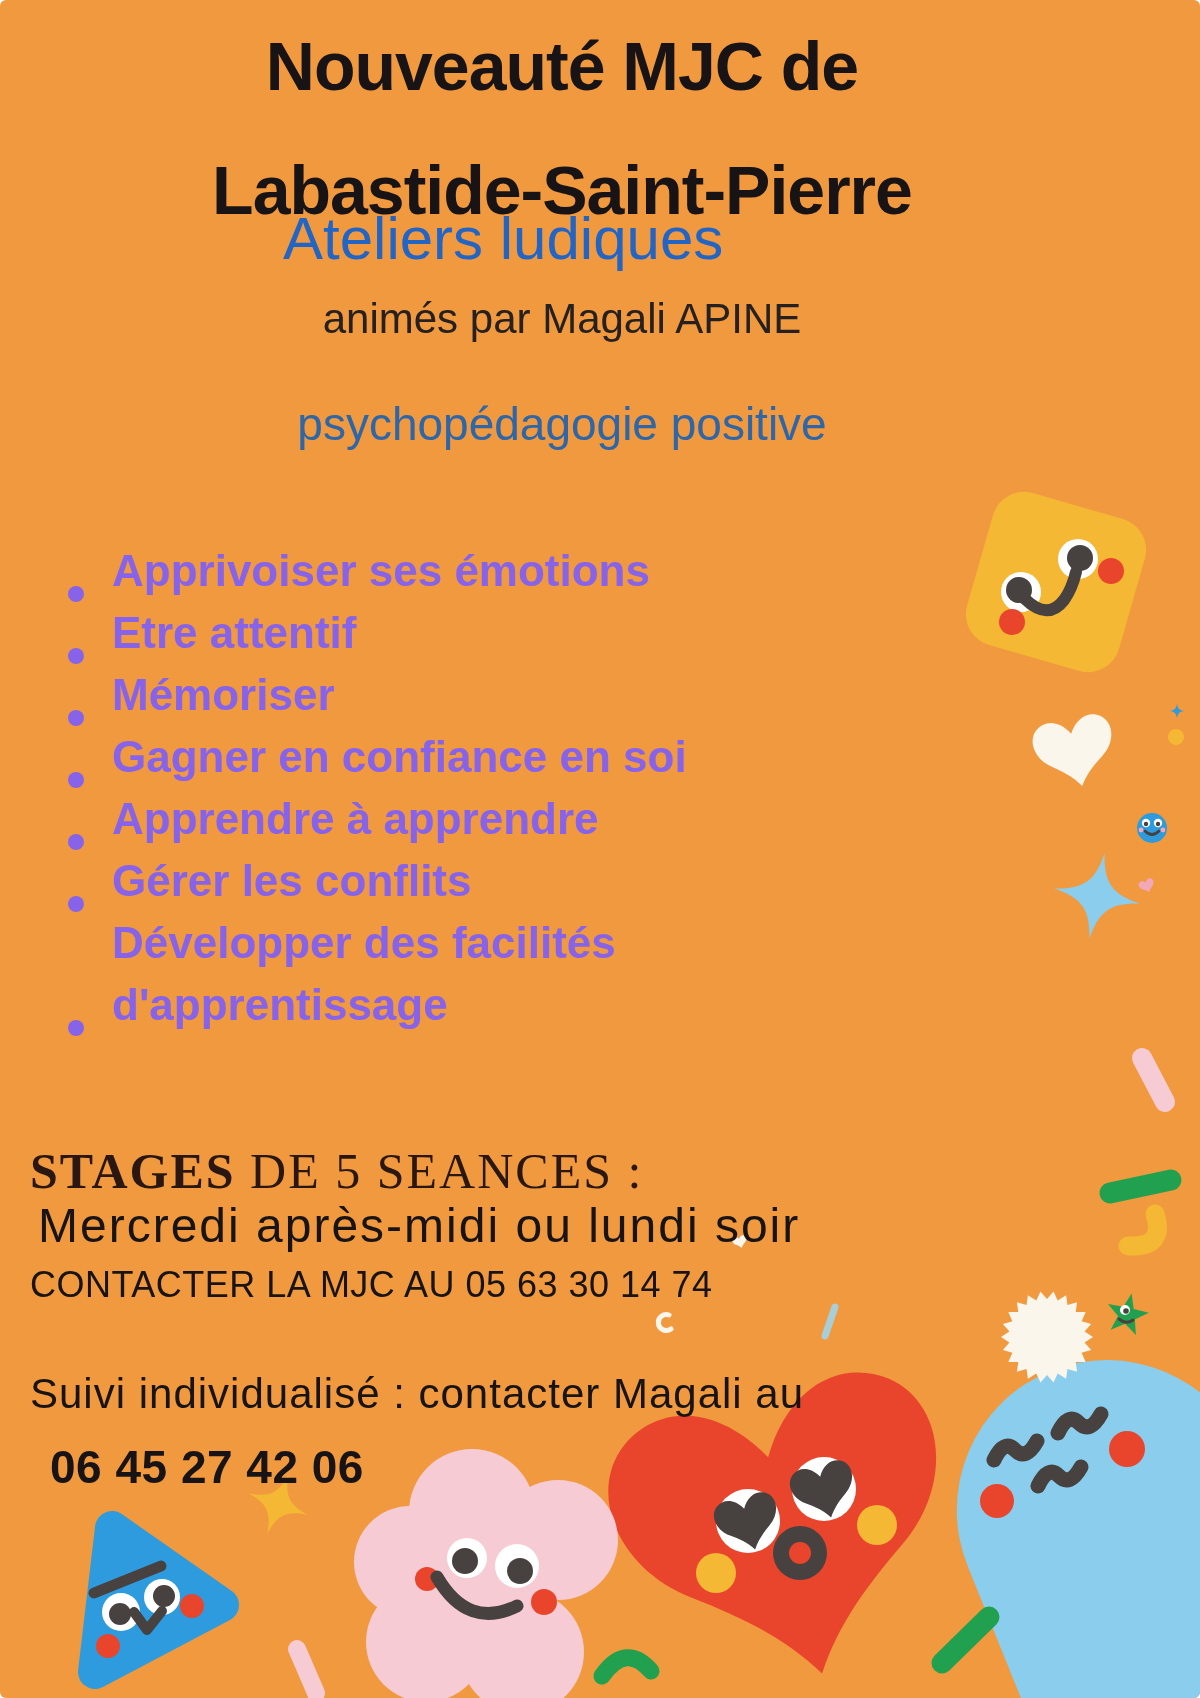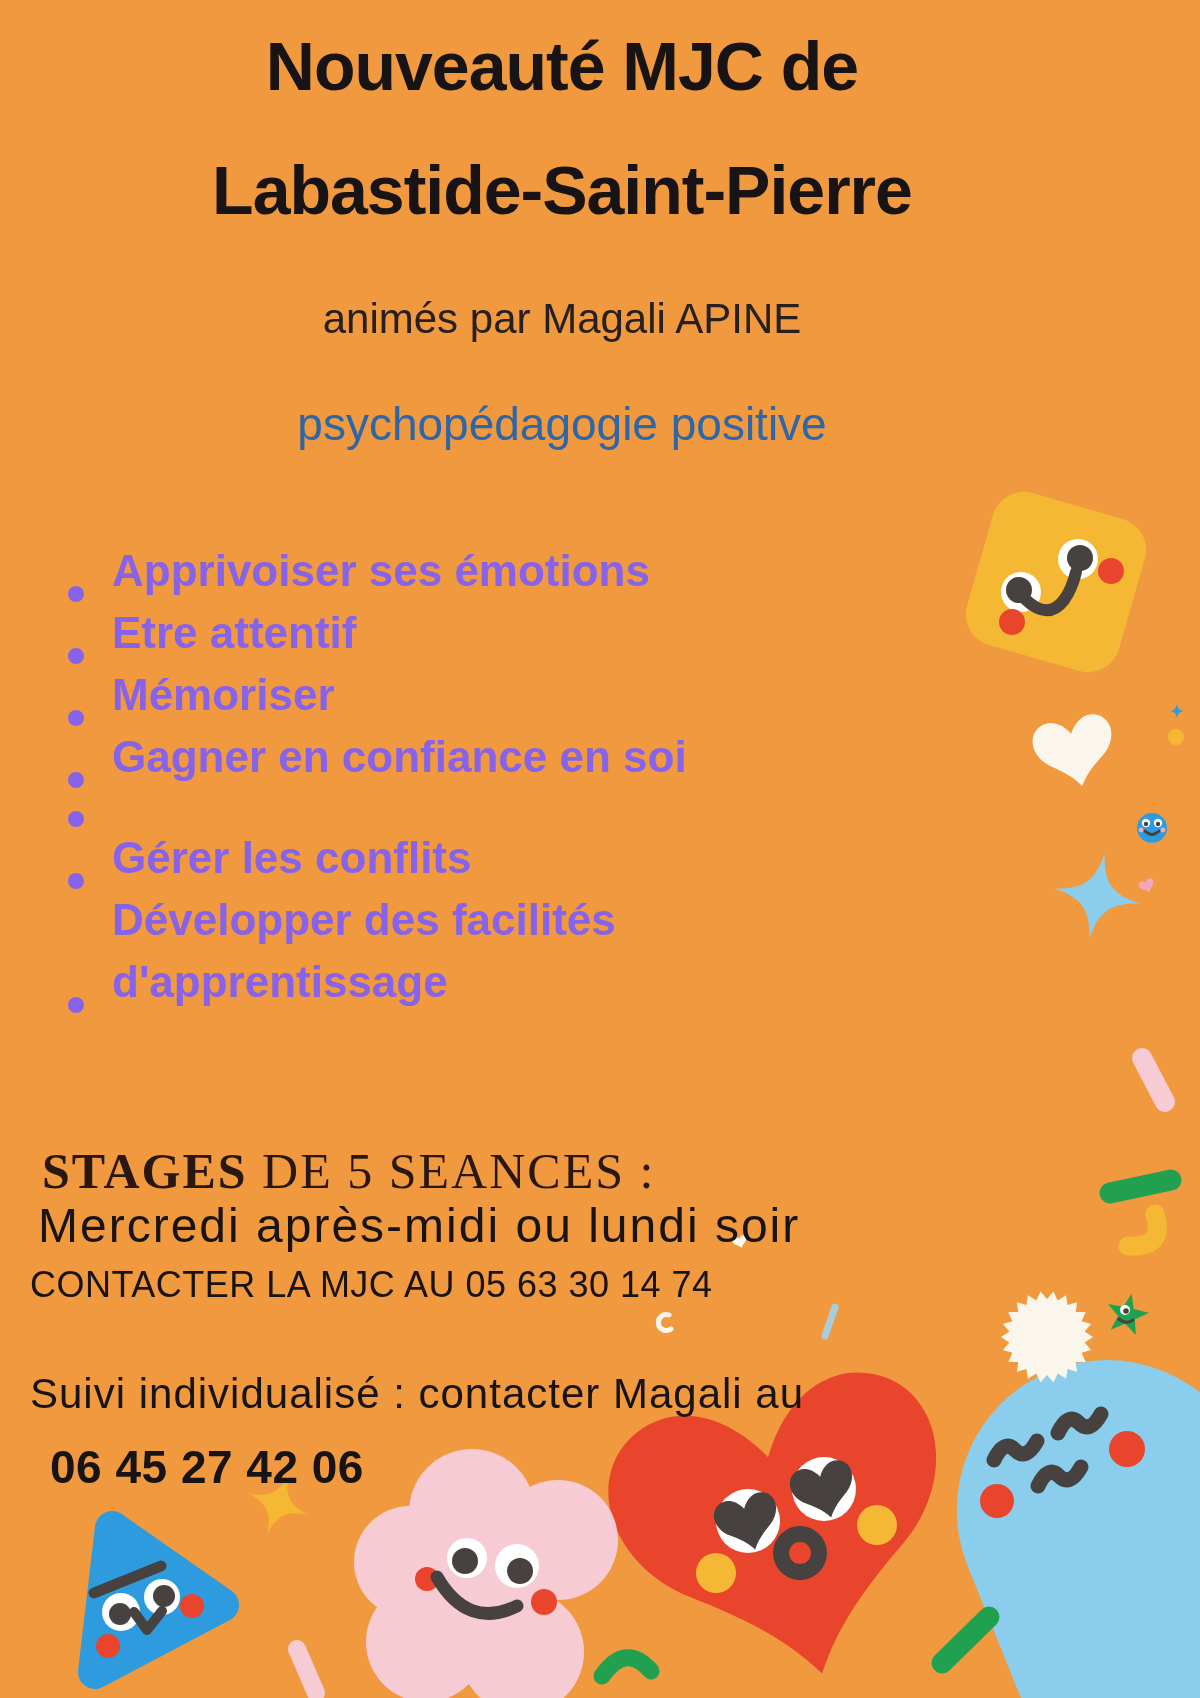--- a/index.html
+++ b/index.html
@@ -1,38 +1,39 @@
 <!DOCTYPE html>
 <html style="--c-bg: #f0993e; --c-ink: #181314; --c-text: #262020; --c-serif-ink: #2b1712; --c-blue: #2365c5; --c-blue-dark: #1e4fa9; --c-blue-steel: #2e66a8; --c-purple: #8763ea; --c-yellow: #f5b834; --c-red: #e8452c; --c-green: #21a14f; --c-sky: #8bcdec; --c-azure: #2d9bdd; --c-pink-light: #f7cbd3; --c-pink: #f3a8b9; --c-cream: #fbf6ec; --c-face: #474140; --c-slash: #a9ced8;"><head>
 <meta charset="utf-8">
 <style>
   html,body{margin:0;padding:0;}
   .page{
     position:relative;width:1200px;height:1698px;overflow:hidden;
     background:var(--c-bg,#f0993e);
     font-family:"Liberation Sans",sans-serif;
+    border-radius:6px;
   }
   .abs{position:absolute;}
   #decor{position:absolute;left:0;top:0;z-index:1;}
   .txt{z-index:2;}
   .center-col{left:0;width:1124px;text-align:center;}
   .title{font-weight:800;color:var(--c-ink);letter-spacing:-1px;font-size:68px;line-height:1.0;}
   .title1{top:32px;}
   .title2{top:132px;margin-top:24px;}
   .subtitle-row{left:283px;top:204px;display:flex;align-items:baseline;gap:30px;white-space:nowrap;}
   .subtitle{font-size:60px;color:var(--c-blue);}
   .age{font-size:44px;font-weight:700;color:var(--c-blue-dark);}
   .animes{top:295px;font-size:42px;color:var(--c-text);text-align:center;}
   .prof{top:352px;font-size:46px;color:var(--c-text);}
   .psycho{top:397px;font-size:46px;color:var(--c-blue-steel);}
   .goals{left:68px;top:540px;margin:0;padding:0;list-style:none;width:700px;}
   .goals li{display:flex;align-items:flex-end;line-height:62px;font-size:44px;font-weight:700;color:var(--c-purple);}
   .goals .dot{flex:0 0 16px;width:16px;height:16px;border-radius:50%;background:var(--c-purple);margin:23px 28px 0 0;}
   .stages{top:1142px;left:30px;font-family:"Liberation Serif",serif;font-size:50px;letter-spacing:2px;color:var(--c-serif-ink);white-space:nowrap;}
-  .stages b{font-weight:700;margin-left:12px;}
+  .stages b{font-weight:700;}
   .schedule{top:1198px;left:38px;font-size:48px;letter-spacing:2px;color:var(--c-ink);white-space:nowrap;}
   .contact{top:1264px;left:30px;font-size:36px;font-weight:400;letter-spacing:.5px;color:var(--c-ink);white-space:nowrap;}
   .suivi{top:1370px;left:30px;font-size:42px;letter-spacing:1px;color:var(--c-ink);white-space:nowrap;}
   .phone{top:1440px;left:50px;font-size:46px;font-weight:700;letter-spacing:.5px;color:var(--c-ink);white-space:nowrap;}
   
   .f-yellow{fill:var(--c-yellow);} .f-red{fill:var(--c-red);} .f-green{fill:var(--c-green);}
   .f-sky{fill:var(--c-sky);} .f-azure{fill:var(--c-azure);} .f-pinklight{fill:var(--c-pink-light);}
   .f-pink{fill:var(--c-pink);} .f-cream{fill:var(--c-cream);} .f-face{fill:var(--c-face);}
   .f-white{fill:#ffffff;}
   .s-face{stroke:var(--c-face);fill:none;stroke-linecap:round;stroke-linejoin:round;}
@@ -157,20 +158,21 @@
 
     <line class="s-pinklight" x1="297" y1="1649" x2="316" y2="1693" stroke-width="18"></line>
     <path class="s-green" stroke-width="17" d="M602 1676 Q626 1642 651 1671"></path>
     <line class="s-green" x1="942" y1="1663" x2="989" y2="1617" stroke-width="21"></line>
   </svg>
 
   <div class="abs txt center-col title title1">Nouveauté MJC de</div>
   <div class="abs txt center-col title title2">Labastide-Saint-Pierre</div>
 
   <div class="abs txt subtitle-row">
+    <span class="subtitle">Ateliers ludiques</span>
   </div>
 
   <div class="abs txt center-col animes">animés par Magali APINE</div>
   <div class="abs txt center-col psycho">psychopédagogie positive</div>
 
   <ul class="abs txt goals">
     <li>
         <span class="dot"></span>
         <span>Apprivoiser ses émotions</span>
       </li>
@@ -181,20 +183,21 @@
     <li>
         <span class="dot"></span>
         <span>Mémoriser</span>
       </li>
     <li>
         <span class="dot"></span>
         <span>Gagner en confiance en soi</span>
       </li>
     <li>
         <span class="dot"></span>
+        <span>Apprendre à apprendre</span>
       </li>
     <li>
         <span class="dot"></span>
         <span>Gérer les conflits</span>
       </li>
     <li>
         <span class="dot"></span>
         <span>Développer des facilités d'apprentissage</span>
       </li>
   </ul>

